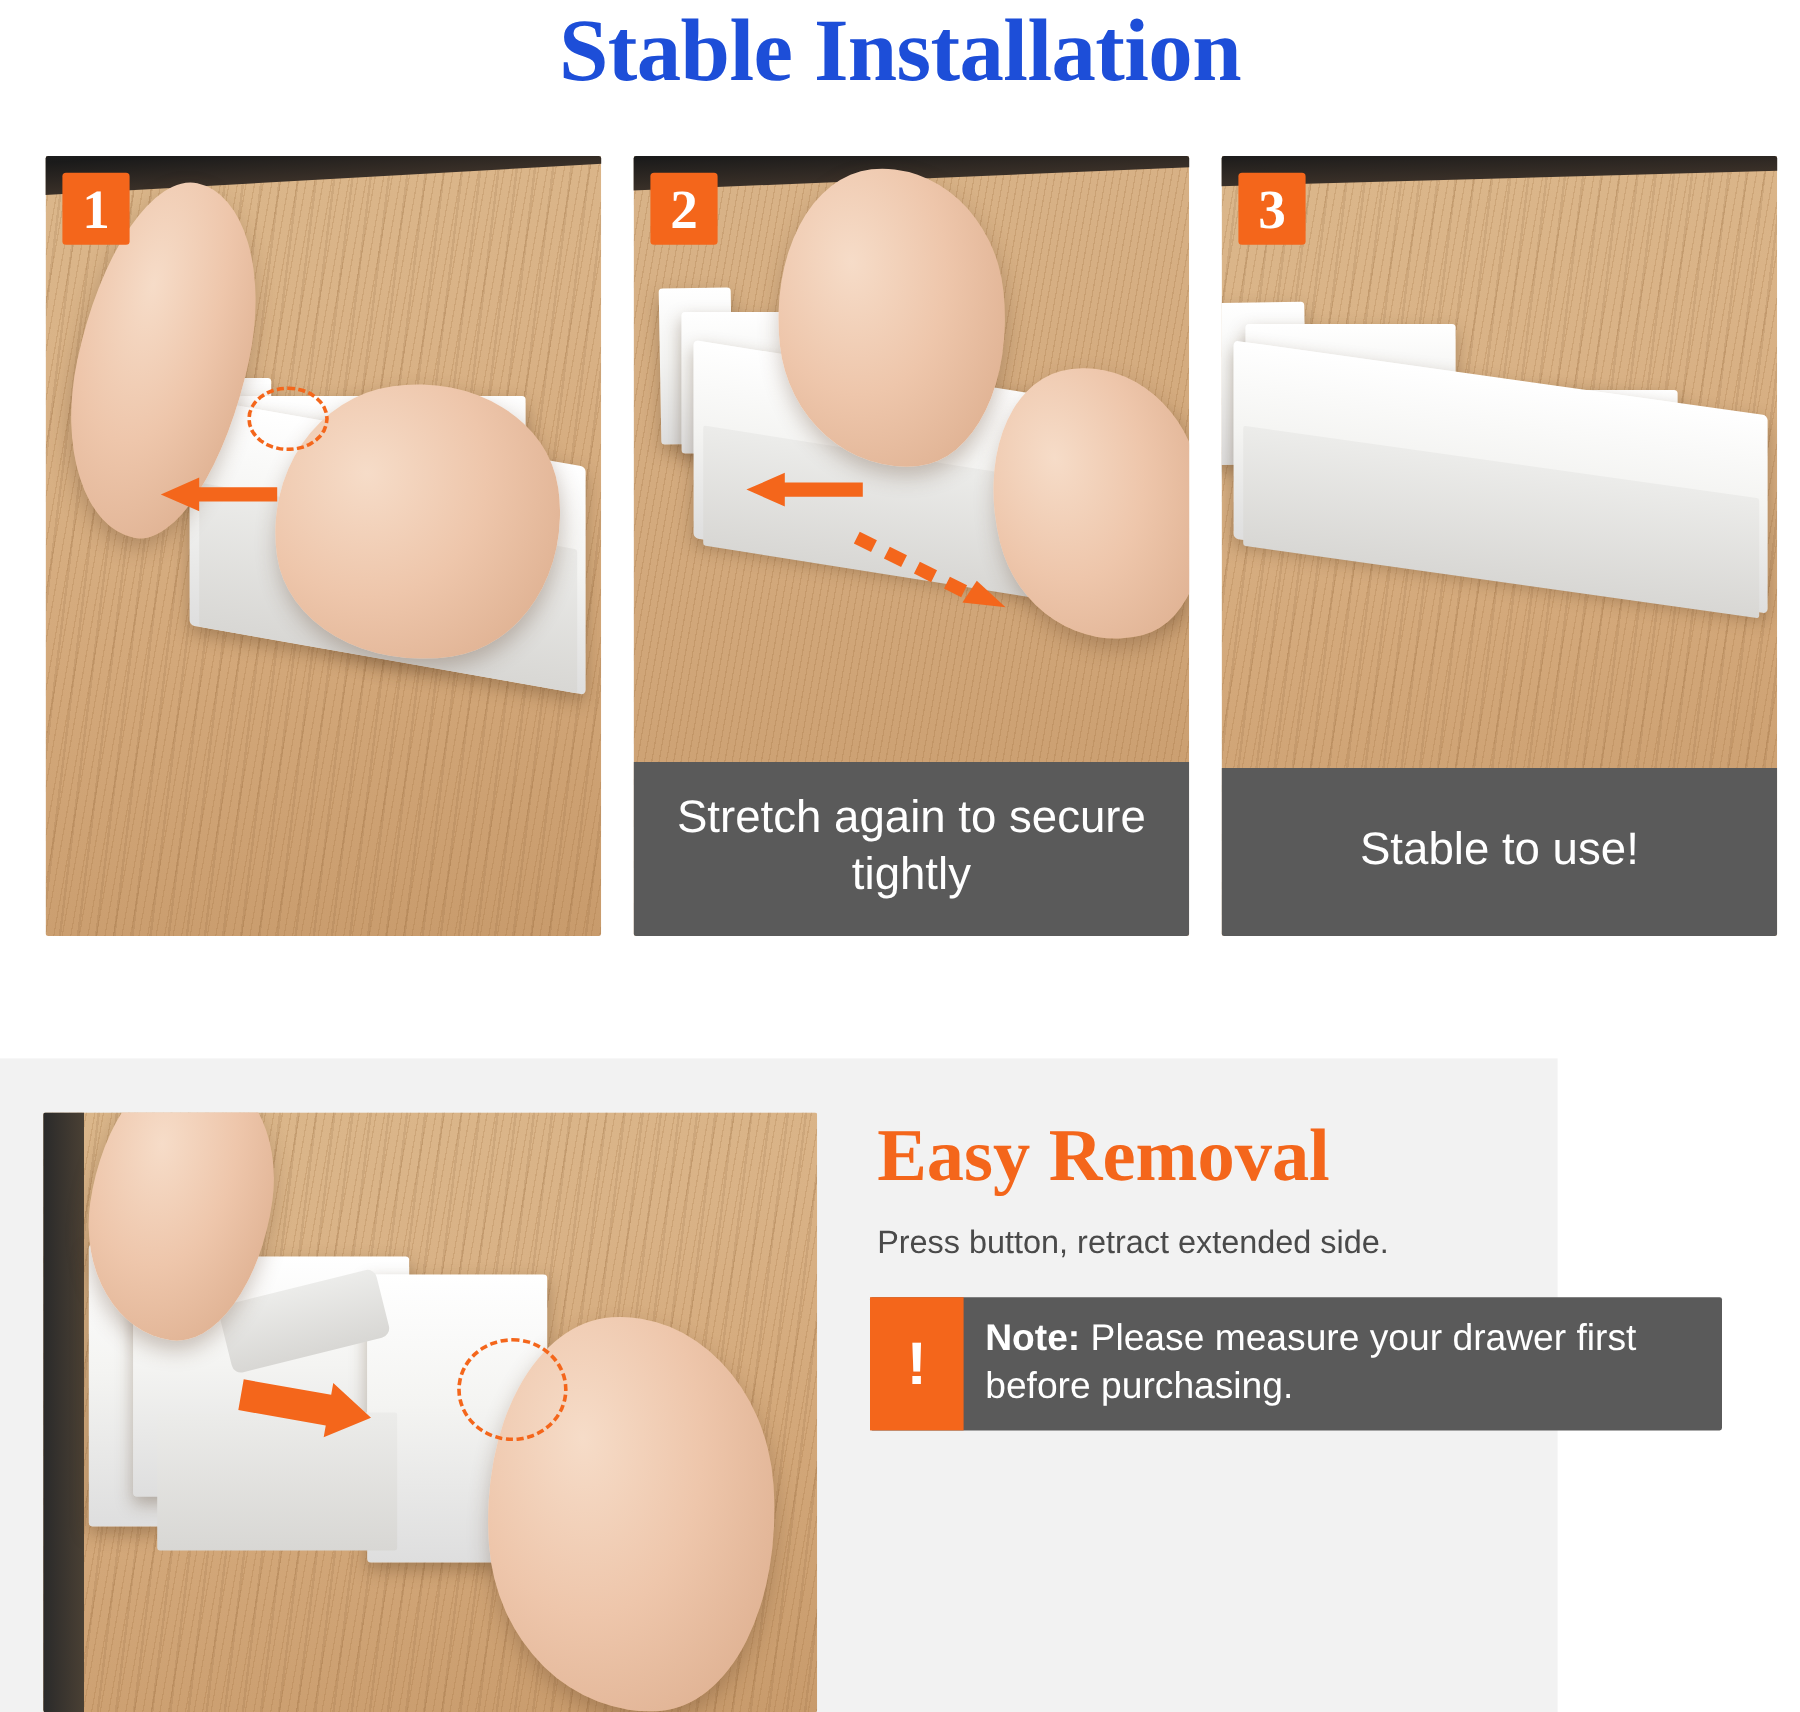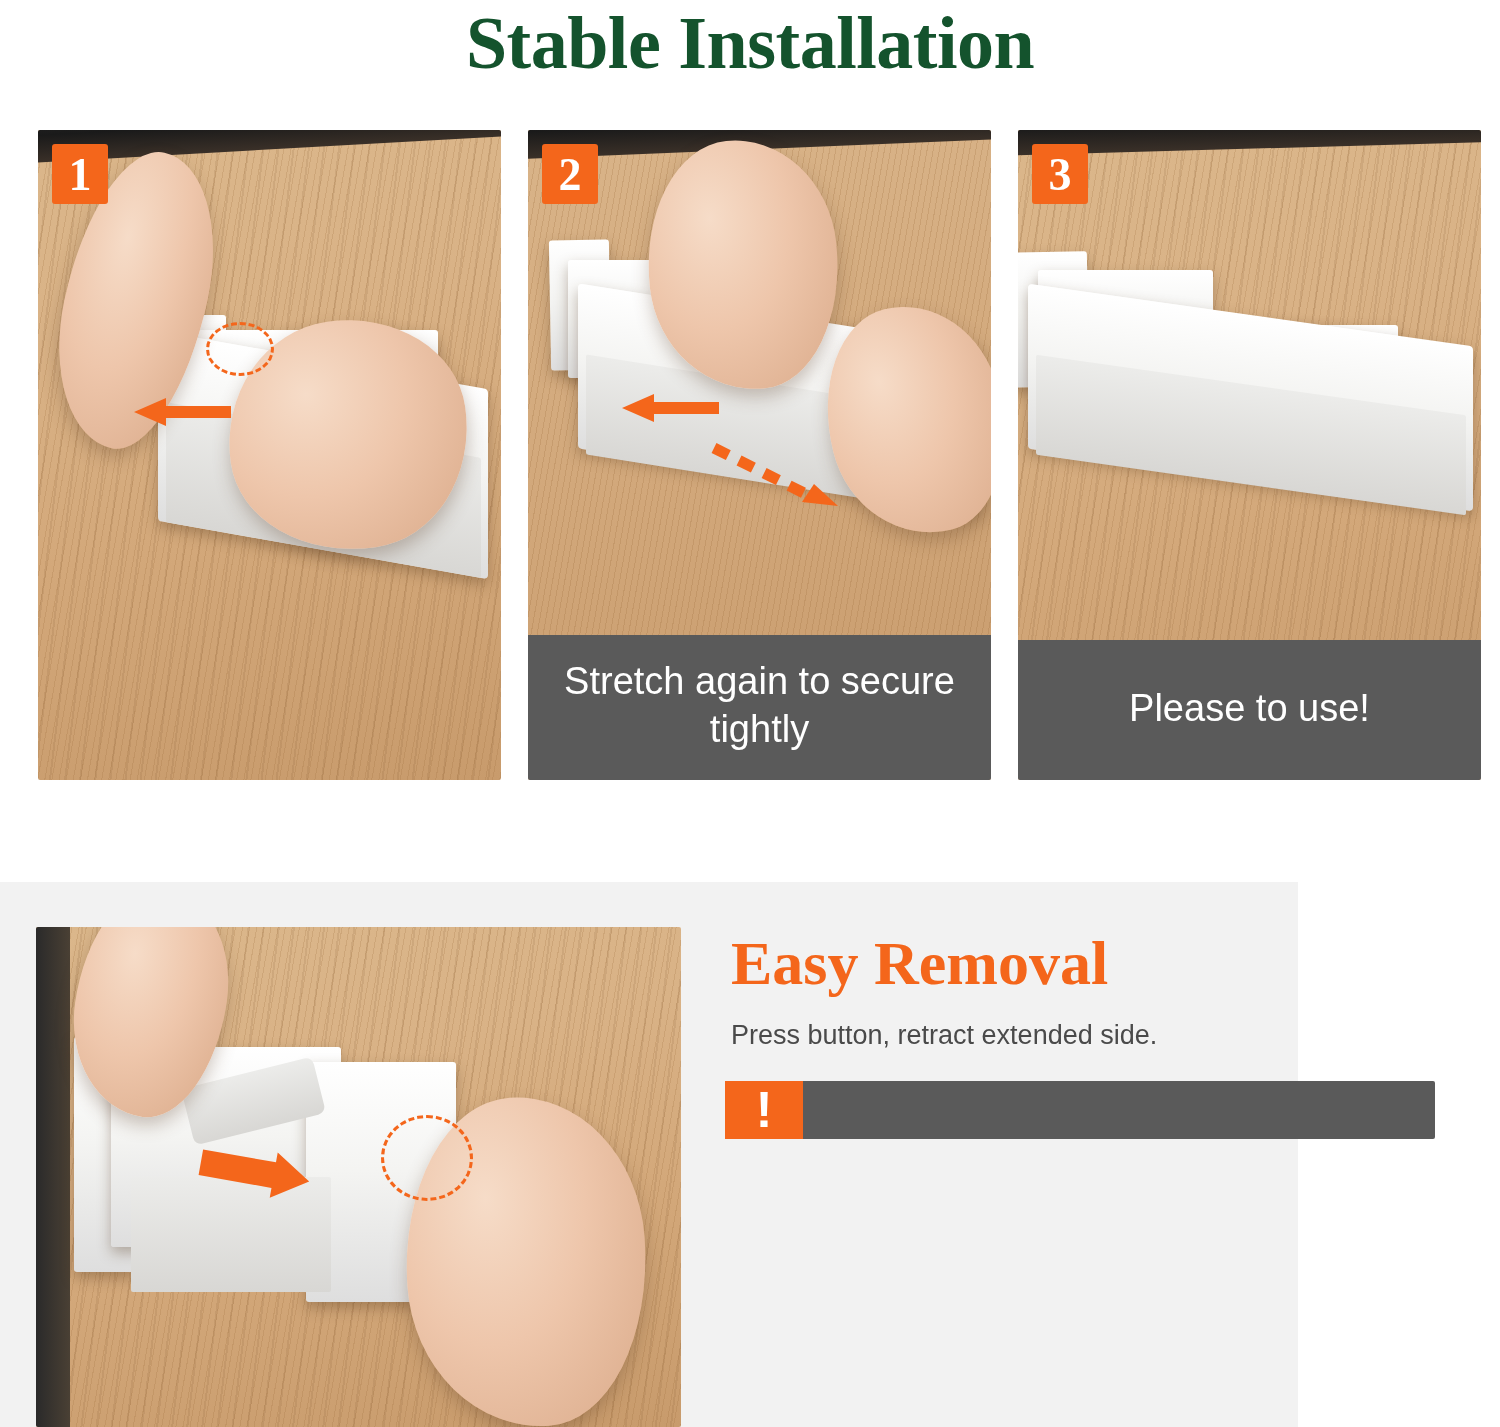--- a/index.html
+++ b/index.html
@@ -21,21 +21,21 @@
     width: 1500px;
     height: 850px;
     background: #ffffff;
   }
 
   .main-title {
     text-align: center;
     font-family: "Liberation Serif", serif;
     font-weight: bold;
     font-size: 74px;
-    color: #14532d;
+    color: #1d4ed8;
     letter-spacing: -0.5px;
     line-height: 1;
     padding-top: 6px;
     margin: 0;
   }
 
   .steps-row {
     position: absolute;
     top: 130px;
     left: 38px;
@@ -302,21 +302,21 @@
       <div class="wood"></div>
       <div class="drawer-edge e3"></div>
 
       <div class="divider-bar" style="left:-10px; top:122px; width:80px; height:135px; transform:rotate(-1deg);"></div>
       <div class="divider-bar" style="left:20px; top:140px; width:175px; height:110px;"></div>
       <div class="divider-bar" style="left:150px; top:195px; width:230px; height:78px;"></div>
       <div class="divider-bar" style="left:10px; top:185px; width:445px; height:165px; transform:skewY(8deg); border-radius:4px;"></div>
       <div class="divider-shade" style="left:18px; top:255px; width:430px; height:100px; transform:skewY(8deg);"></div>
 
       <div class="badge">3</div>
-      <div class="caption single">Please to use!</div>
+      <div class="caption single">Stable to use!</div>
     </div>
 
   </div>
 </div>
 
 <div class="band"></div>
 
 <div class="bottom-section">
 
   <div class="bottom-photo">
@@ -338,16 +338,17 @@
       <path d="M4 14 L78 14 L78 4 L114 27 L78 50 L78 40 L4 40 Z" fill="#F4661B" transform="rotate(10 60 27)"></path>
     </svg>
   </div>
 
   <div class="bottom-right">
     <h2 class="easy-title">Easy Removal</h2>
     <div class="press-line">Press button, retract extended side.</div>
 
     <div class="note-box">
       <div class="note-icon">!</div>
+      <div class="note-text"><b>Note:</b><span> Please measure your drawer first before purchasing.</span></div>
     </div>
   </div>
 
 </div>
 
 </body></html>

